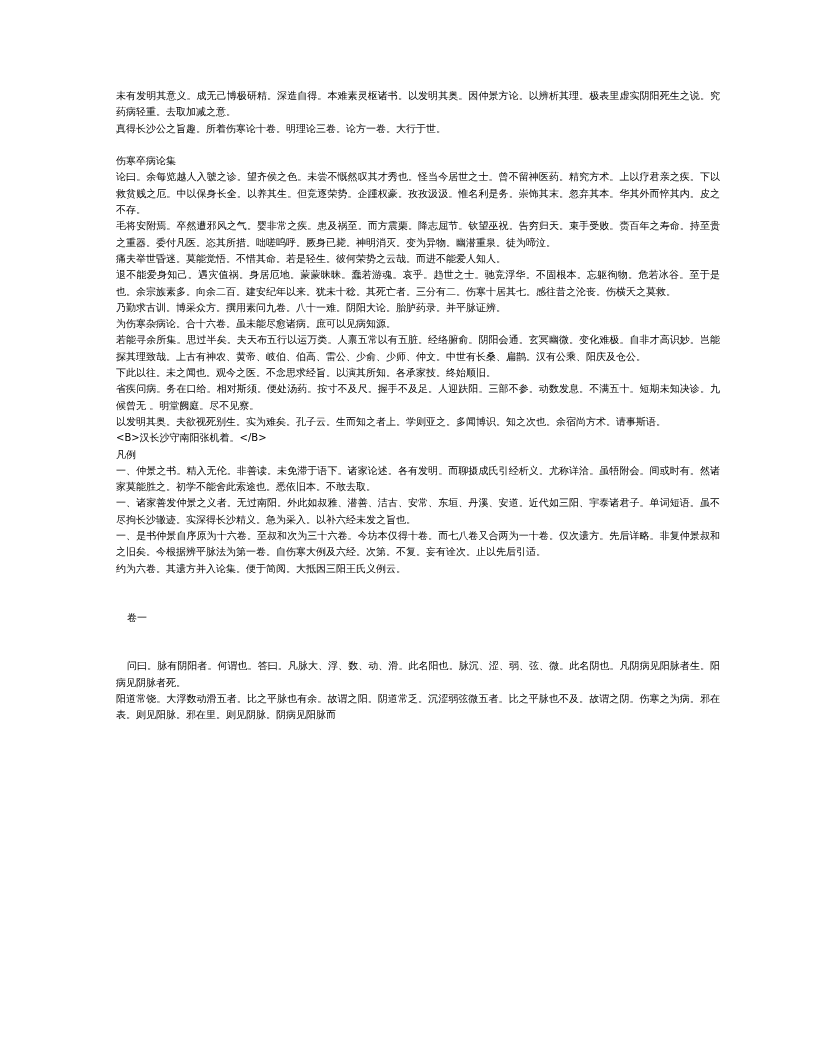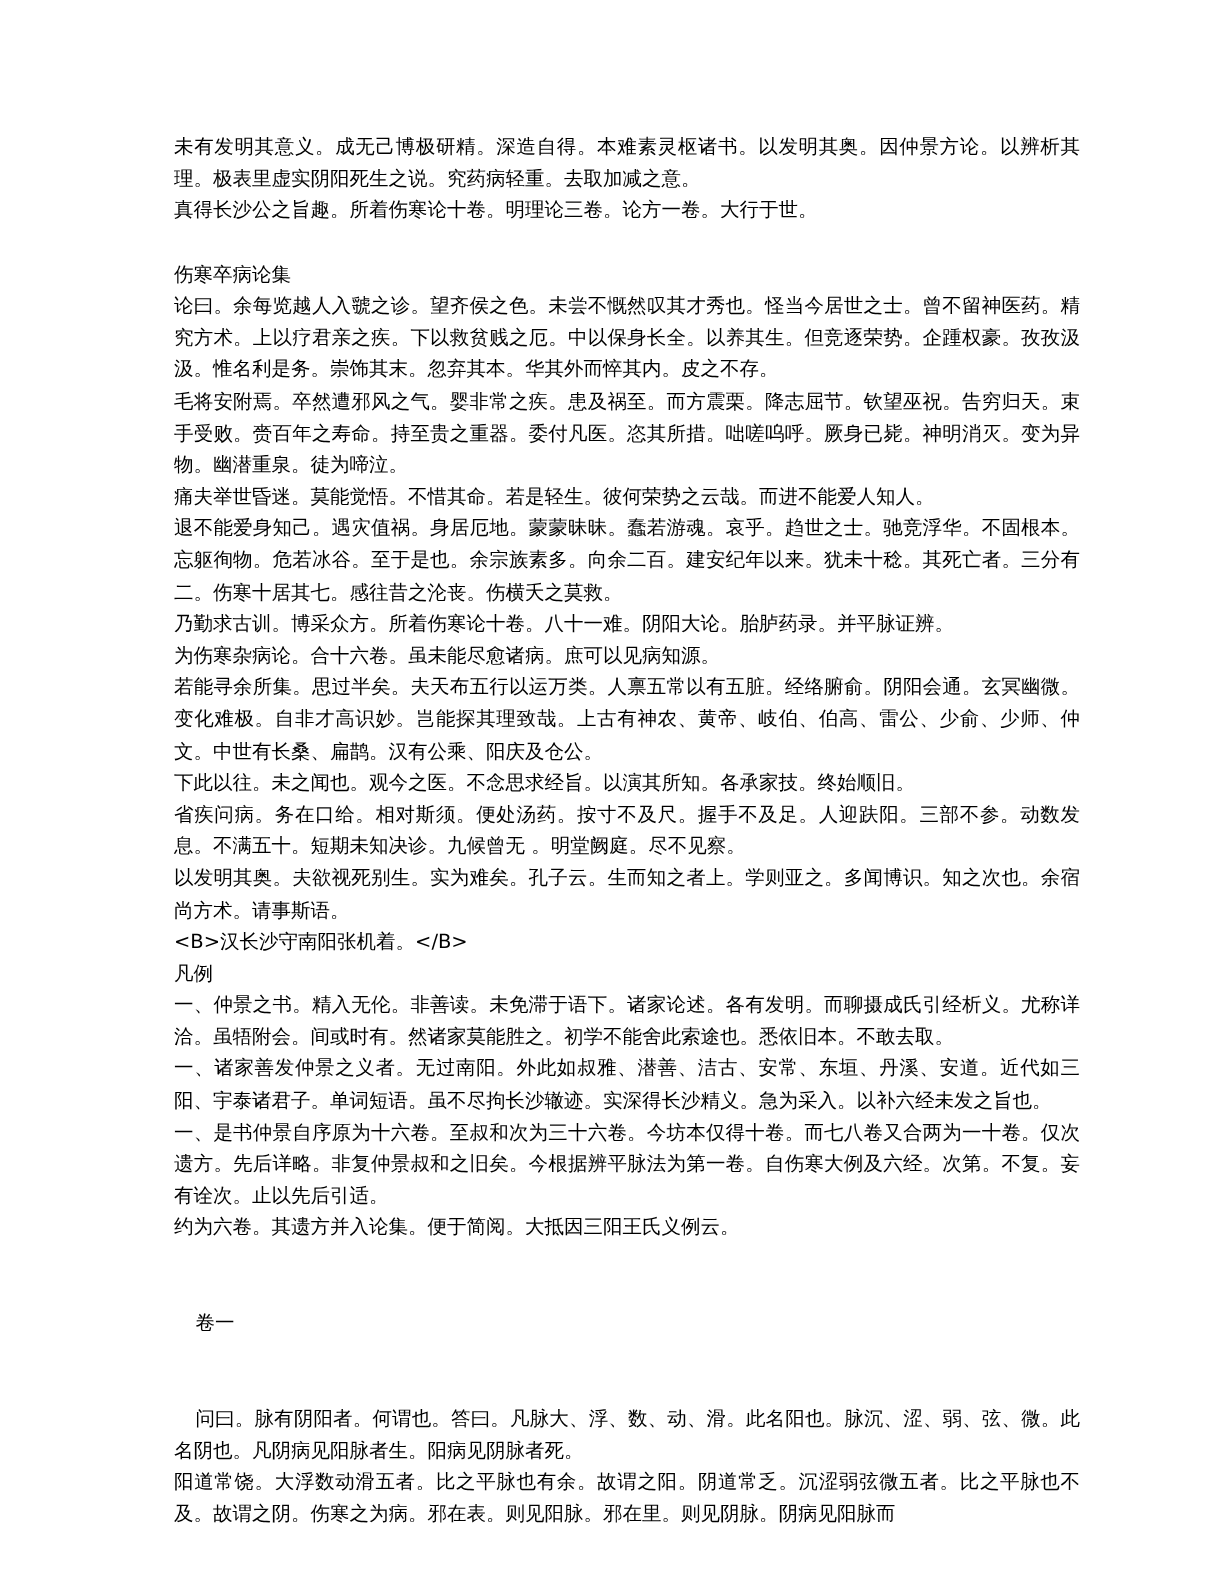--- a/index.html
+++ b/index.html
@@ -14,21 +14,21 @@
     color: #000000;
   }
   .page {
     box-sizing: border-box;
     width: 816px;
     height: 1056px;
     padding: 88px 96px 80px 116px;
     background: #ffffff;
   }
   .doc {
-    font-size: 13px;
+    font-size: 10px;
     line-height: 1.63;
     text-align: justify;
   }
   p {
     margin: 0;
     text-indent: 0;
   }
   p.indent {
     text-indent: 1.1em;
   }
@@ -42,21 +42,21 @@
 <div class="page">
   <div class="doc">
     <p>未有发明其意义。成无己博极研精。深造自得。本难素灵枢诸书。以发明其奥。因仲景方论。以辨析其理。极表里虚实阴阳死生之说。究药病轻重。去取加减之意。</p>
     <p>真得长沙公之旨趣。所着伤寒论十卷。明理论三卷。论方一卷。大行于世。</p>
     <p class="blank"></p>
     <p>伤寒卒病论集</p>
     <p>论曰。余每览越人入虢之诊。望齐侯之色。未尝不慨然叹其才秀也。怪当今居世之士。曾不留神医药。精究方术。上以疗君亲之疾。下以救贫贱之厄。中以保身长全。以养其生。但竞逐荣势。企踵权豪。孜孜汲汲。惟名利是务。崇饰其末。忽弃其本。华其外而悴其内。皮之不存。</p>
     <p>毛将安附焉。卒然遭邪风之气。婴非常之疾。患及祸至。而方震栗。降志屈节。钦望巫祝。告穷归天。束手受败。赍百年之寿命。持至贵之重器。委付凡医。恣其所措。咄嗟呜呼。厥身已毙。神明消灭。变为异物。幽潜重泉。徒为啼泣。</p>
     <p>痛夫举世昏迷。莫能觉悟。不惜其命。若是轻生。彼何荣势之云哉。而进不能爱人知人。</p>
     <p>退不能爱身知己。遇灾值祸。身居厄地。蒙蒙昧昧。蠢若游魂。哀乎。趋世之士。驰竞浮华。不固根本。忘躯徇物。危若冰谷。至于是也。余宗族素多。向余二百。建安纪年以来。犹未十稔。其死亡者。三分有二。伤寒十居其七。感往昔之沦丧。伤横夭之莫救。</p>
-    <p>乃勤求古训。博采众方。所着伤寒论十卷。八十一难。阴阳大论。胎胪药录。并平脉证辨。</p>
+    <p>乃勤求古训。博采众方。撰用素问九卷。八十一难。阴阳大论。胎胪药录。并平脉证辨。</p>
     <p>为伤寒杂病论。合十六卷。虽未能尽愈诸病。庶可以见病知源。</p>
     <p>若能寻余所集。思过半矣。夫天布五行以运万类。人禀五常以有五脏。经络腑俞。阴阳会通。玄冥幽微。变化难极。自非才高识妙。岂能探其理致哉。上古有神农、黄帝、岐伯、伯高、雷公、少俞、少师、仲文。中世有长桑、扁鹊。汉有公乘、阳庆及仓公。</p>
     <p>下此以往。未之闻也。观今之医。不念思求经旨。以演其所知。各承家技。终始顺旧。</p>
     <p>省疾问病。务在口给。相对斯须。便处汤药。按寸不及尺。握手不及足。人迎趺阳。三部不参。动数发息。不满五十。短期未知决诊。九候曾无 。明堂阙庭。尽不见察。</p>
     <p>以发明其奥。夫欲视死别生。实为难矣。孔子云。生而知之者上。学则亚之。多闻博识。知之次也。余宿尚方术。请事斯语。</p>
     <p>&lt;B&gt;汉长沙守南阳张机着。&lt;/B&gt;</p>
     <p>凡例</p>
     <p>一、仲景之书。精入无伦。非善读。未免滞于语下。诸家论述。各有发明。而聊摄成氏引经析义。尤称详洽。虽牾附会。间或时有。然诸家莫能胜之。初学不能舍此索途也。悉依旧本。不敢去取。</p>
     <p>一、诸家善发仲景之义者。无过南阳。外此如叔雅、潜善、洁古、安常、东垣、丹溪、安道。近代如三阳、宇泰诸君子。单词短语。虽不尽拘长沙辙迹。实深得长沙精义。急为采入。以补六经未发之旨也。</p>
     <p>一、是书仲景自序原为十六卷。至叔和次为三十六卷。今坊本仅得十卷。而七八卷又合两为一十卷。仅次遗方。先后详略。非复仲景叔和之旧矣。今根据辨平脉法为第一卷。自伤寒大例及六经。次第。不复。妄有诠次。止以先后引适。</p>

